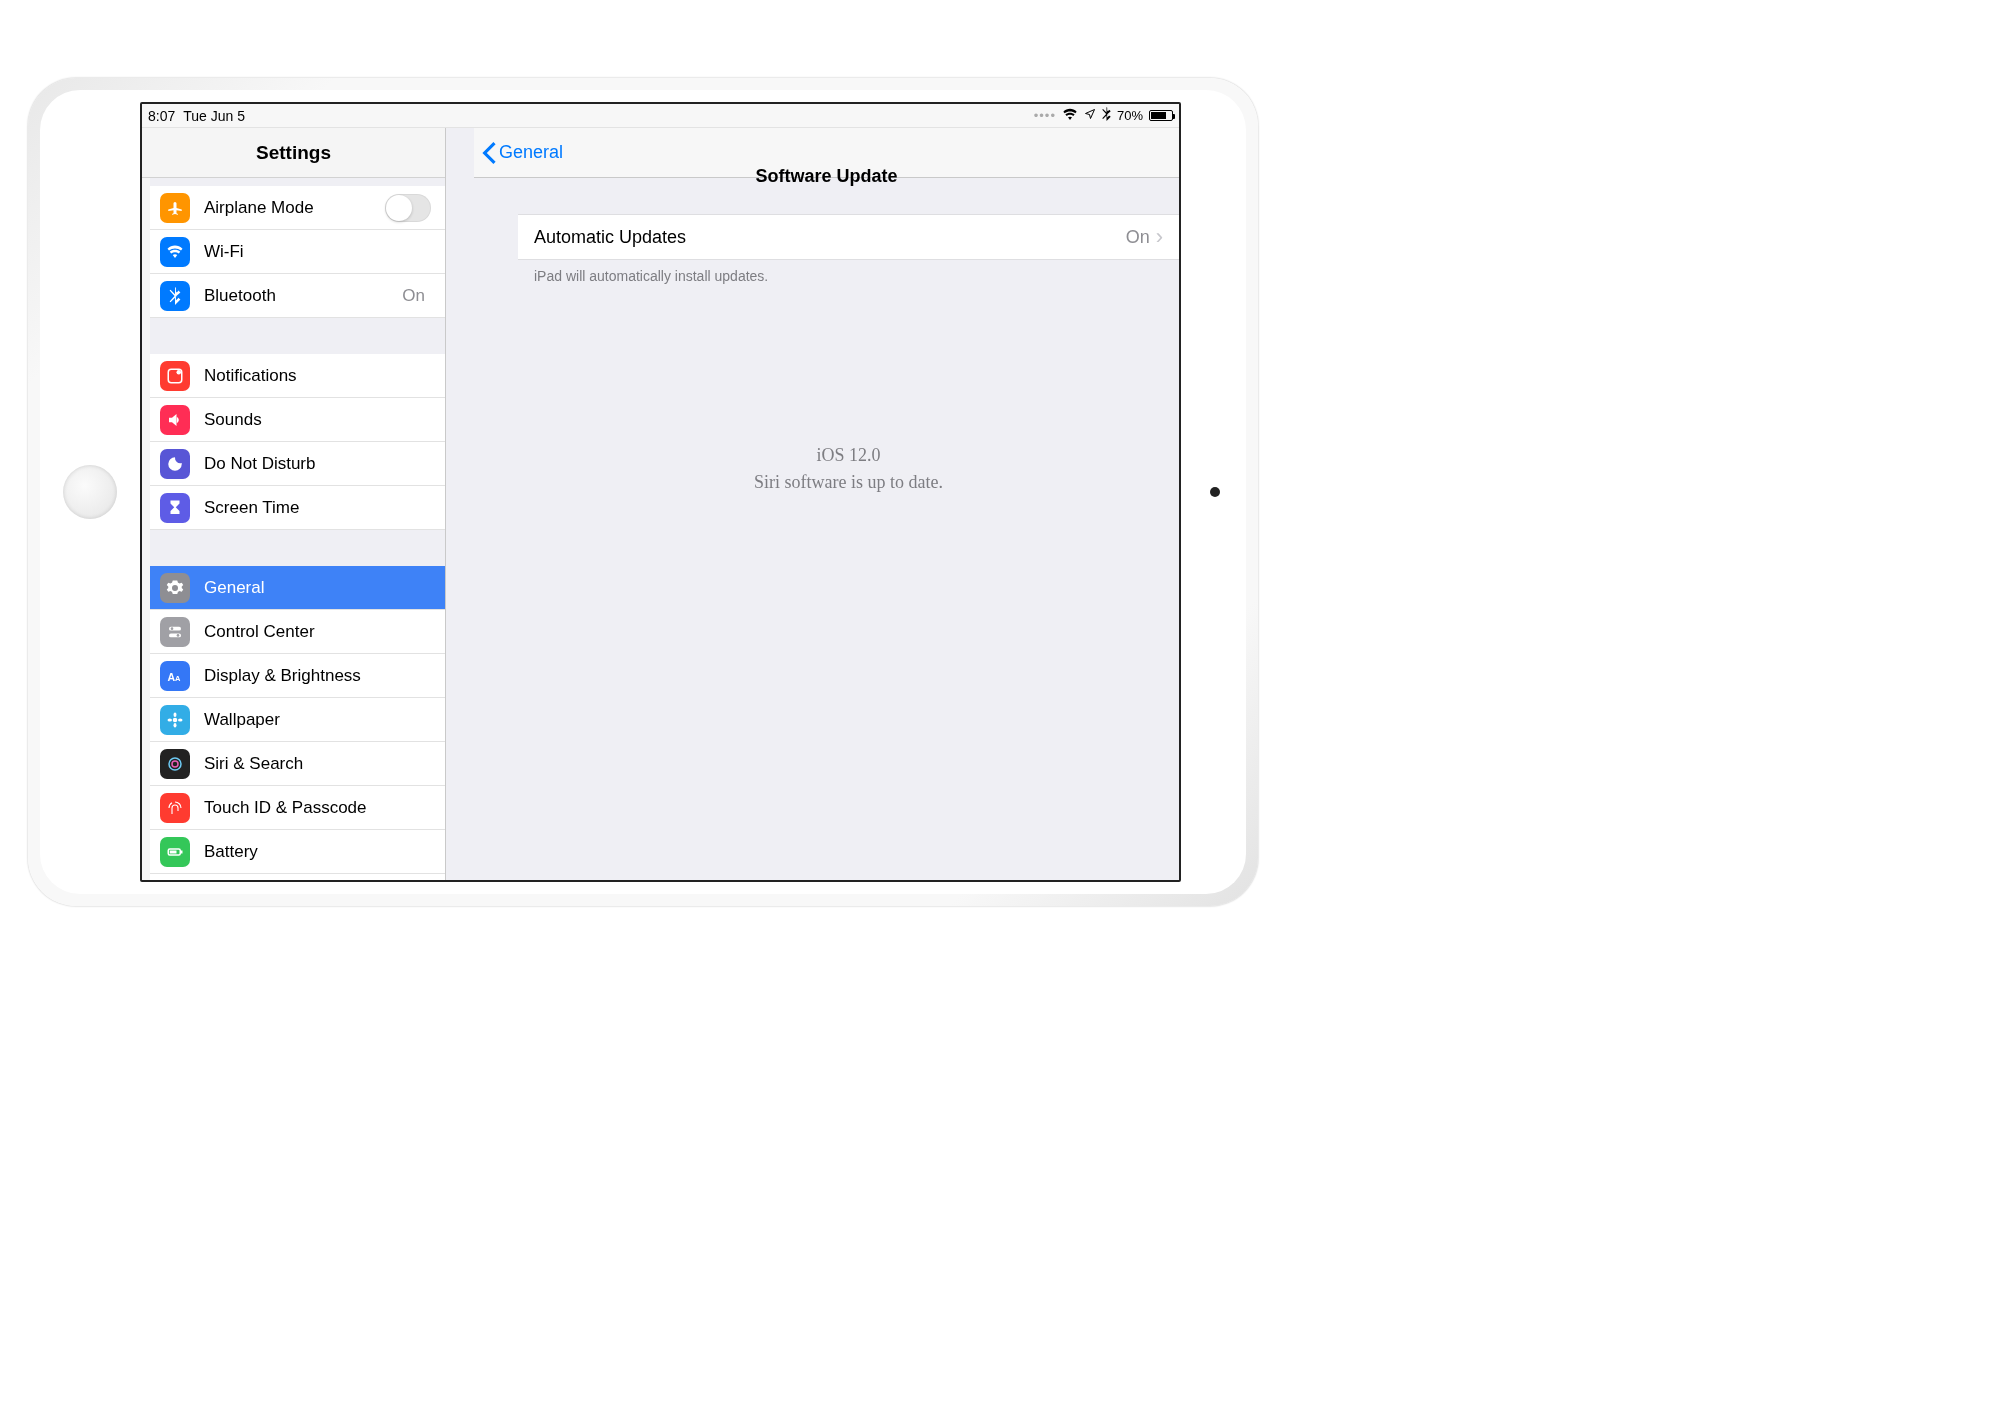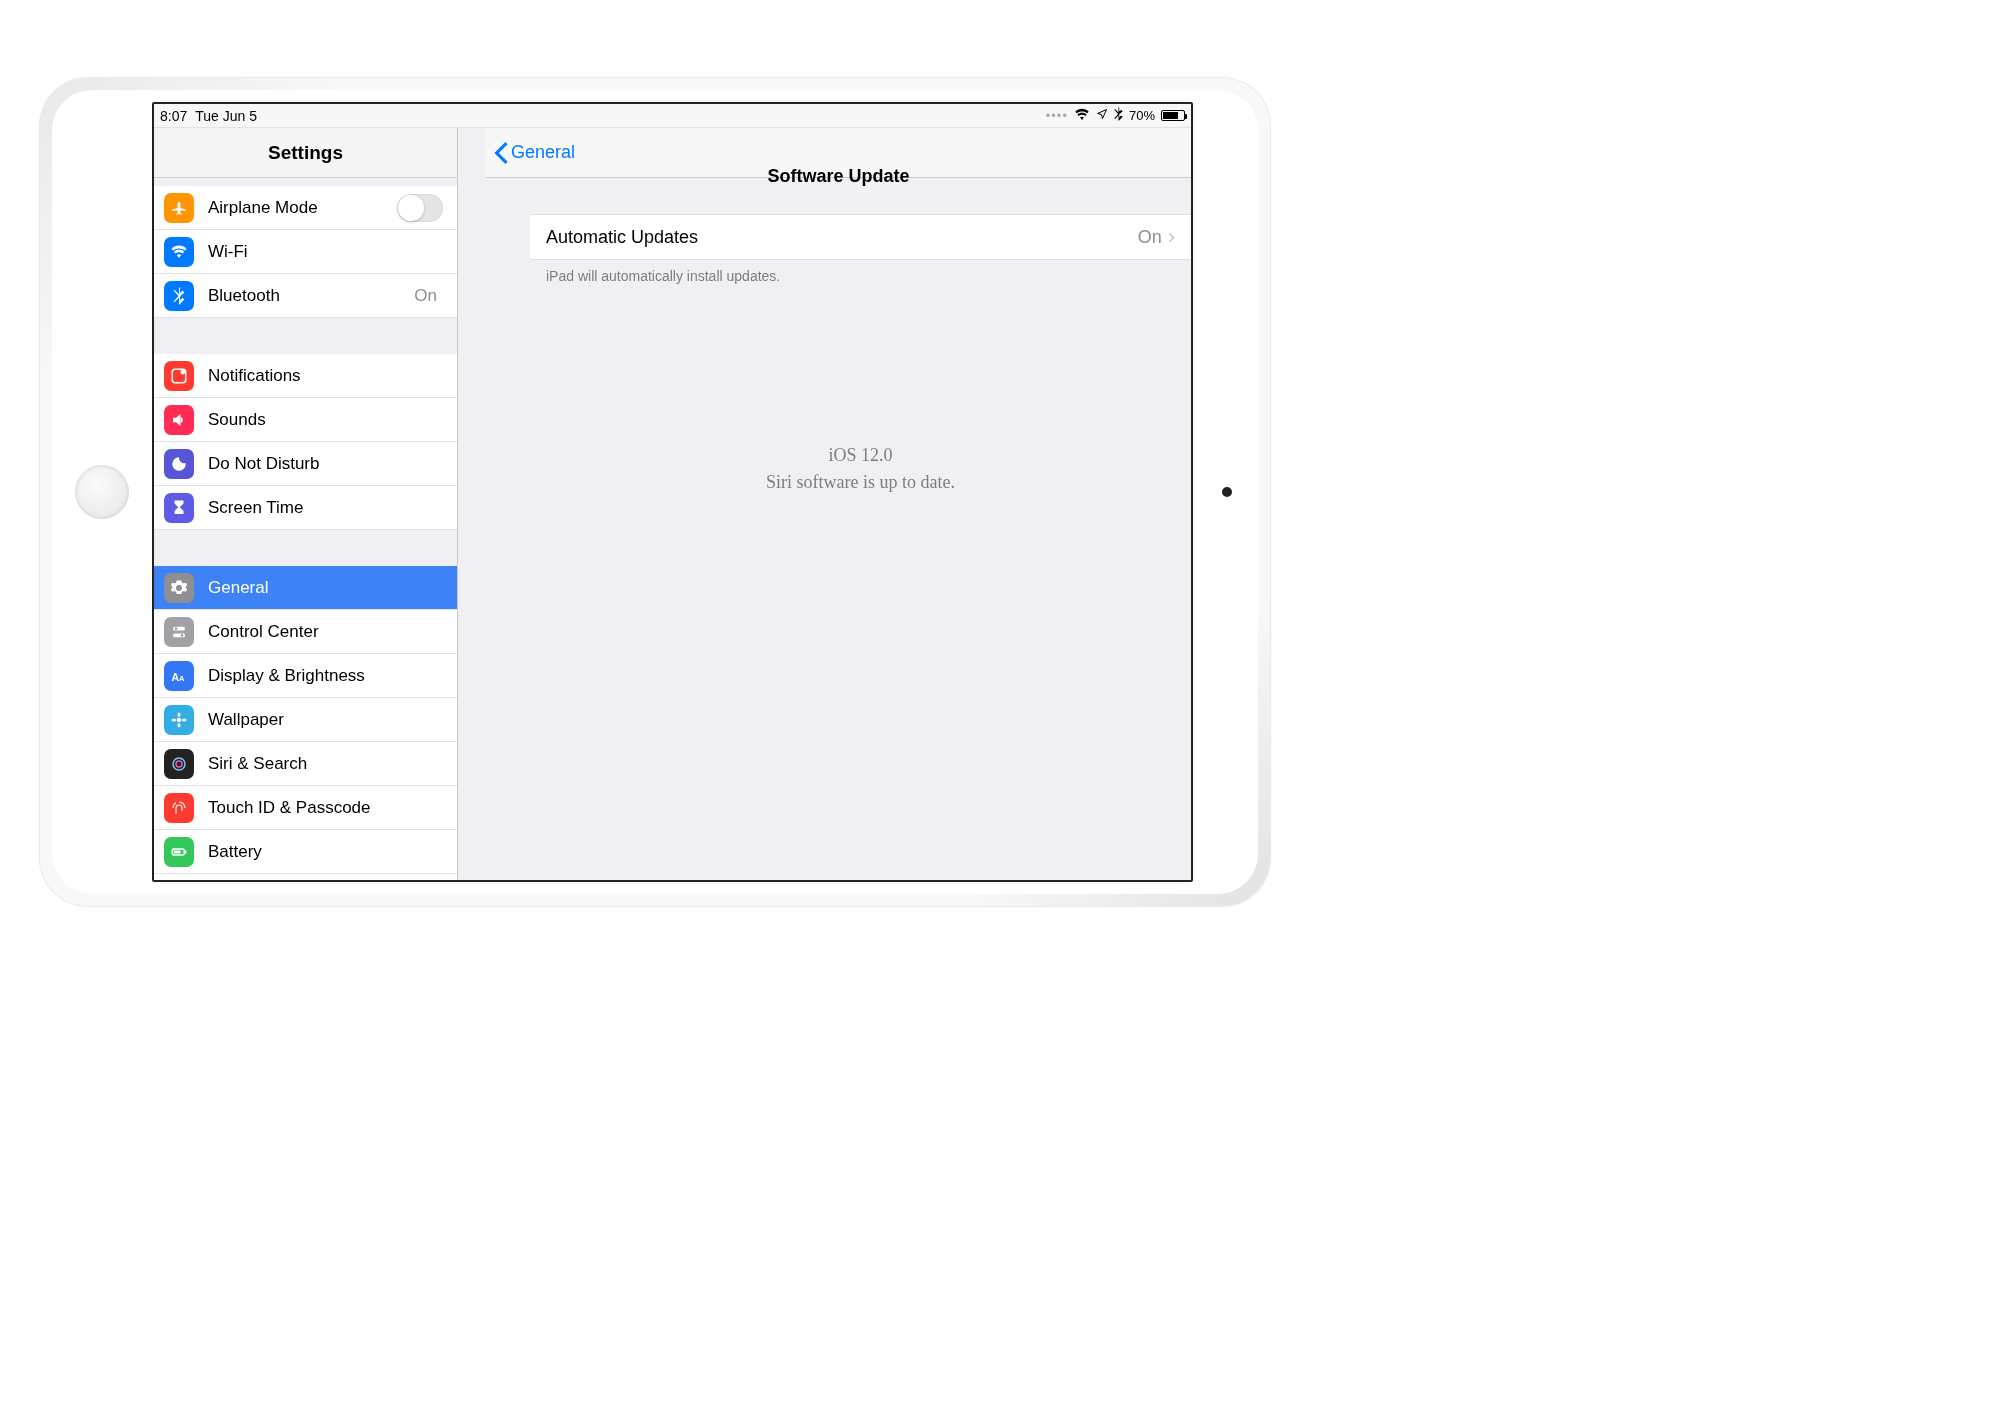--- a/index.html
+++ b/index.html
@@ -1,38 +1,38 @@
 <!DOCTYPE html>
 <html><head>
 <meta charset="utf-8">
 <style>
 * { box-sizing: border-box; margin: 0; padding: 0; }
 body { background:#fff; font-family: -apple-system, "Helvetica Neue", Helvetica, Arial, sans-serif; width:2000px; height:1417px; position:relative; }
 
-#ipad-frame { position:absolute; left:40px; top:78px; width:1230px; height:828px; border-radius:48px; background:linear-gradient(135deg,#e8e8e8,#f8f8f8 15%,#f8f8f8 85%,#e2e2e2); padding:12px; box-shadow:0 0 2px rgba(0,0,0,.3); }
+#ipad-frame { position:absolute; left:28px; top:78px; width:1230px; height:828px; border-radius:48px; background:linear-gradient(135deg,#e8e8e8,#f8f8f8 15%,#f8f8f8 85%,#e2e2e2); padding:12px; box-shadow:0 0 2px rgba(0,0,0,.3); }
 #ipad-frame-inner { width:100%; height:100%; border-radius:40px; background:#fff; position:relative; }
 
 #home-button { position:absolute; left:23px; top:50%; width:54px; height:54px; margin-top:-27px; border-radius:50%; background:radial-gradient(circle at 40% 38%,#fbfbfb,#e4e4e4); box-shadow:inset 0 0 4px rgba(0,0,0,.15); }
 #camera { position:absolute; right:26px; top:50%; width:10px; height:10px; margin-top:-5px; border-radius:50%; background:#222; }
 
 #screen { position:absolute; left:100px; top:12px; right:65px; bottom:12px; border:2px solid #222; border-radius:2px; overflow:hidden; background:#efeff4; }
 
 #status-bar { height:24px; background:rgba(247,247,247,.95); border-bottom:1px solid rgba(0,0,0,.08); display:flex; align-items:center; font-size:14px; padding:0 6px; color:#000; }
 #status-bar .left{ display:flex; align-items:center; gap:8px;}
 #status-bar .right{ margin-left:auto; display:flex; align-items:center; gap:6px; font-size:13px;}
 #status-bar .right .dots{ letter-spacing:1px; color:#aaa;}
 .battery-icon{ display:inline-block; width:24px; height:11px; border:1px solid #000; border-radius:2px; position:relative;}
 .battery-icon::after{ content:""; position:absolute; right:-3px; top:3px; width:2px; height:5px; background:#000; border-radius:0 1px 1px 0;}
 .battery-icon .fill{ position:absolute; left:1px; top:1px; bottom:1px; width:70%; background:#000;}
 
 #split { display:flex; height:calc(100% - 24px);gap:28px; }
 
 #sidebar { width:304px; flex:0 0 304px; background:#f7f7f7; border-right:1px solid #c9c9c9; display:flex; flex-direction:column; overflow:hidden;}
 #sidebar-header { height:50px; display:flex; align-items:center; justify-content:center; font-weight:600; font-size:19px; border-bottom:1px solid #d2d2d2; background:#f5f5f5;}
-#sidebar-list { flex:1; overflow-y:auto; background:#e5e5e5;}
+#sidebar-list { flex:1; overflow-y:auto; background:#e5e5e5;margin-left:8px;}
 
 .group-gap { height:36px; background:#efeff4;}
 .group-gap-sm { height:8px; background:#efeff4;}
 
 .row { display:flex; align-items:center; height:44px; padding:0 14px 0 10px; background:#fff; border-bottom:1px solid #e2e2e2; font-size:17px; color:#000; }
 .row:first-child { border-top:1px solid #e2e2e2; }
 .row .icon { width:30px; height:30px; border-radius:7px; margin-right:14px; display:flex; align-items:center; justify-content:center; flex:0 0 30px;}
 .row .icon svg { width:18px; height:18px; fill:#fff; }
 .row.selected { background:#3e82f7; color:#fff; }
 .row .label { flex:1; }

